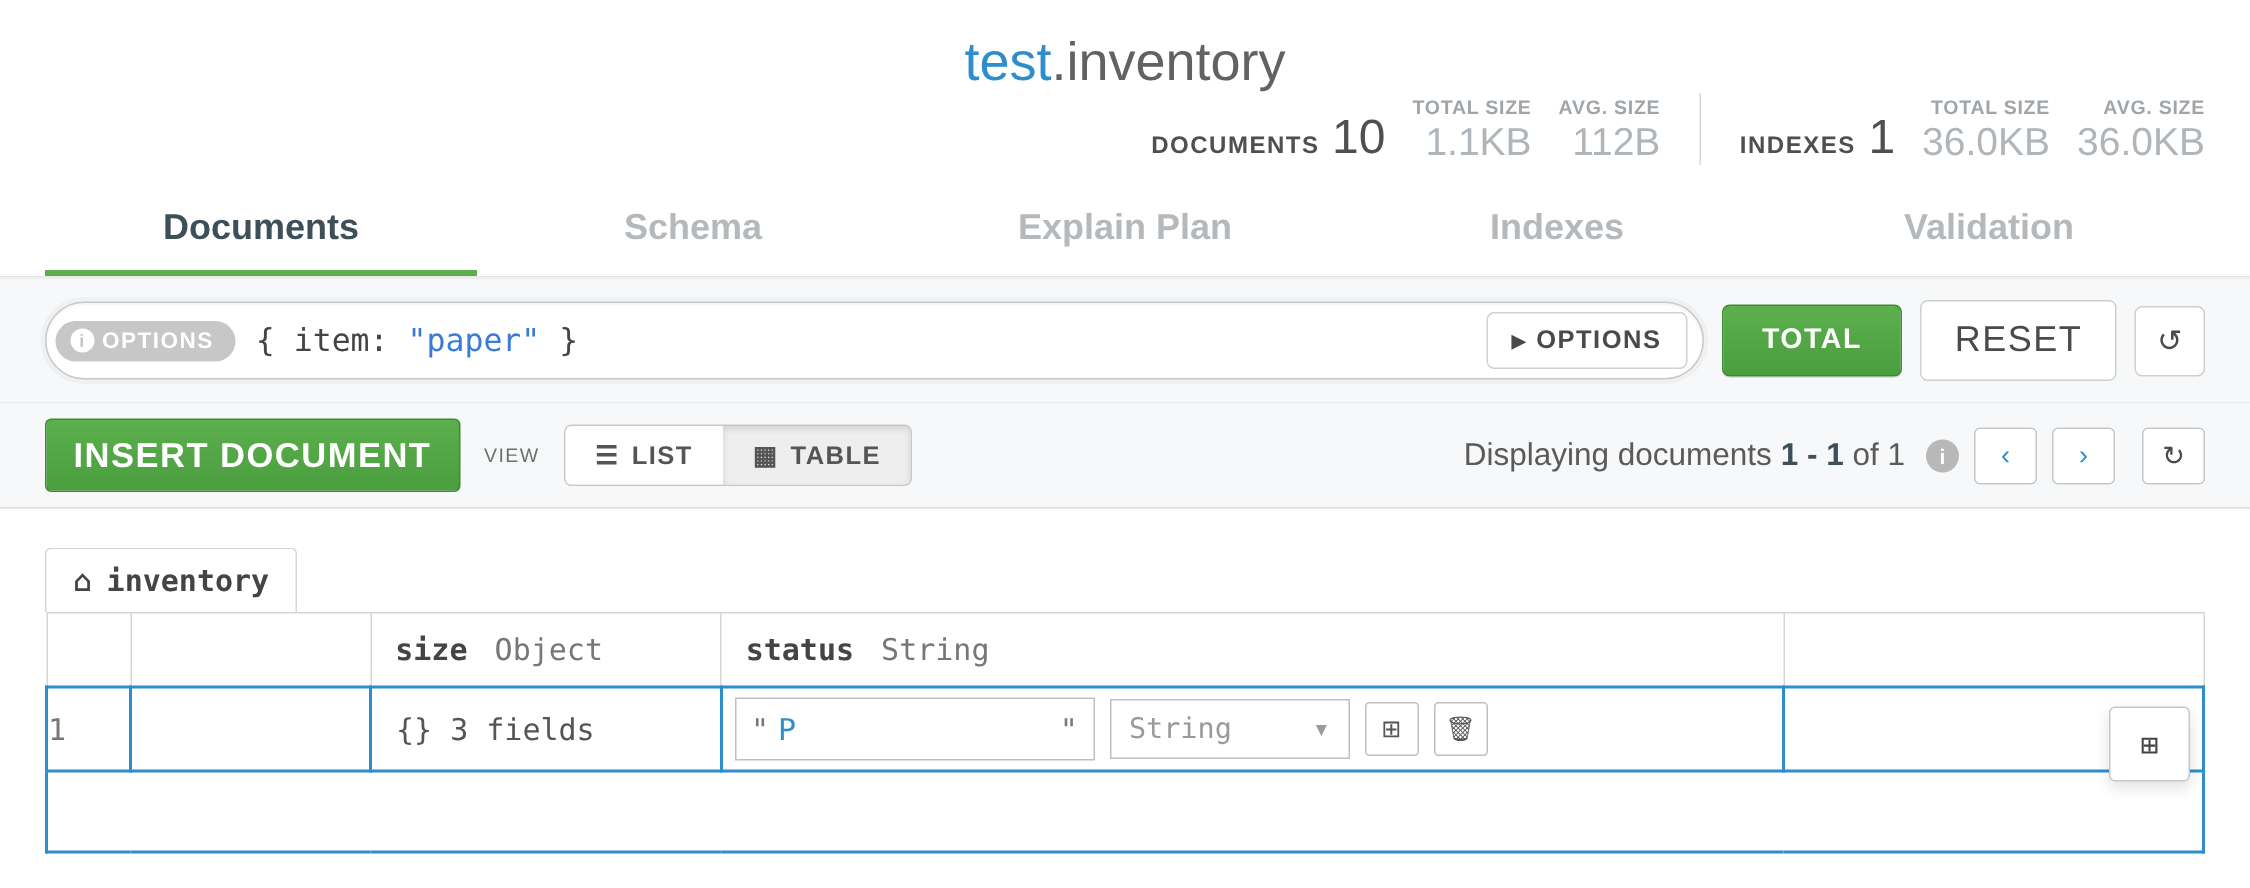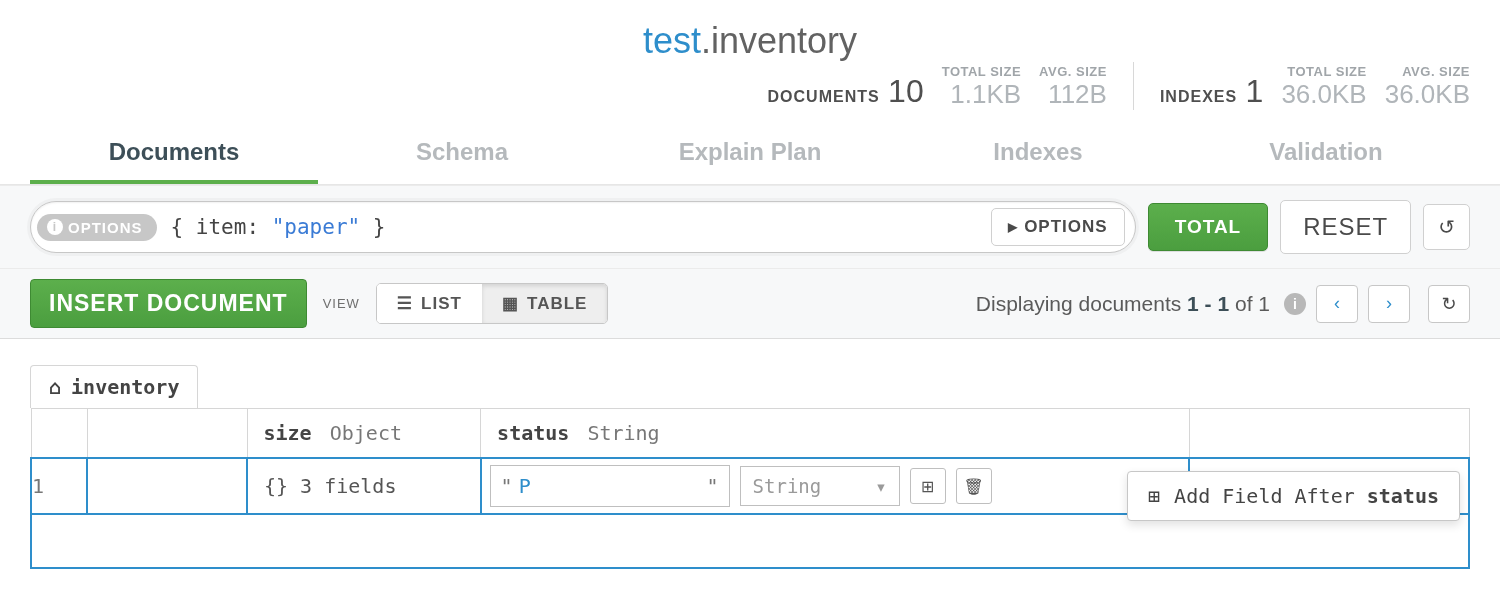--- a/index.html
+++ b/index.html
@@ -477,17 +477,14 @@
         <td></td>
       </tr>
       <tr class="bottom-row">
         <td colspan="5"></td>
       </tr>
     </tbody>
   </table>
 
   <div class="popover">
     <span>⊞</span>
-    <span>
-      <span>Add Field After </span><span class="fld">status</span>
-    </span>
   </div>
 </div>
 
 </body></html>

